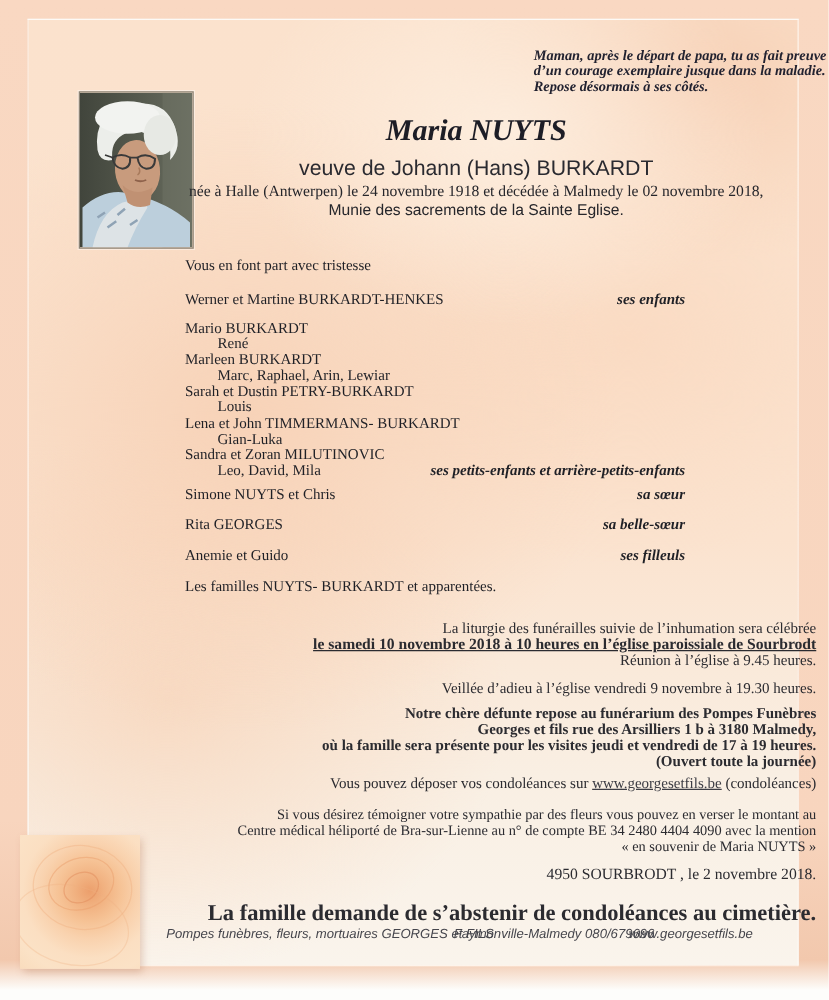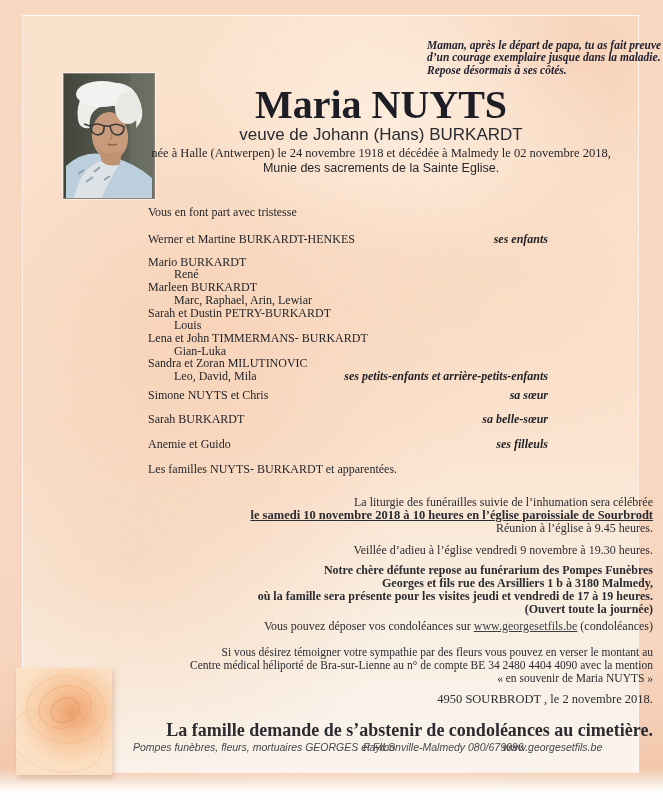--- a/index.html
+++ b/index.html
@@ -13,21 +13,21 @@
       radial-gradient(ellipse 430px 360px at 28% 42%, rgba(246,205,176,.75) 0%, rgba(246,205,176,0) 70%),
       radial-gradient(ellipse 320px 250px at 78% 34%, rgba(250,217,192,.8) 0%, rgba(250,217,192,0) 72%),
       radial-gradient(ellipse 380px 300px at 18% 72%, rgba(247,211,184,.7) 0%, rgba(247,211,184,0) 72%),
       radial-gradient(ellipse 280px 200px at 88% 6%, rgba(246,205,177,.8) 0%, rgba(246,205,177,0) 75%),
       linear-gradient(180deg,#fbe2cd 0%,#fbe3cf 55%,#f9efe3 80%,#faf4ec 100%);}
   
   .quote{position:absolute;left:358px;top:23px;width:250px;
     font-style:italic;font-weight:bold;font-size:11.5px;line-height:12.4px;color:#222230;}
   .quote .tline{white-space:nowrap;margin-left:46px;}
   .header{position:absolute;left:100px;top:72px;width:516px;text-align:center;}
-  .name{font-size:40px;line-height:34px;font-weight:bold;color:#1d1d26;}
+  .name{font-size:24px;line-height:34px;font-weight:bold;font-style:italic;color:#1d1d26;}
   .widow{font-family:"Liberation Sans",sans-serif;font-size:17px;line-height:20px;margin-top:3px;color:#2a2a30;}
   .birth{font-size:12.5px;line-height:15px;margin-top:1px;white-space:nowrap;}
   .sacraments{font-family:"Liberation Sans",sans-serif;font-size:12.5px;line-height:15px;}
   
   .photo{position:absolute;left:40px;top:57px;width:90px;height:124px;border:1px solid #8d8578;
     box-shadow:0 0 0 1px rgba(255,255,255,.4);overflow:hidden;}
   
   .family{position:absolute;left:125px;top:190px;width:400px;font-size:12px;color:#1f2026;}
   .intro{line-height:13px;margin-bottom:14px;}
   .frow{display:flex;justify-content:space-between;align-items:baseline;line-height:12.7px;}
@@ -152,21 +152,21 @@
           </div>
           <div class="frow">
             <span class="ftext find">Leo, David, Mila</span>
             <span class="flabel">ses petits-enfants et arrière-petits-enfants</span>
           </div>
           <div class="frow" style="margin-top: 6px;">
             <span class="ftext">Simone NUYTS et Chris</span>
             <span class="flabel">sa sœur</span>
           </div>
           <div class="frow" style="margin-top: 12px;">
-            <span class="ftext">Sarah BURKARDT</span>
+            <span class="ftext">Rita GEORGES</span>
             <span class="flabel">sa belle-sœur</span>
           </div>
           <div class="frow" style="margin-top: 12px;">
             <span class="ftext">Anemie et Guido</span>
             <span class="flabel">ses  filleuls</span>
           </div>
         </div>
       <div class="closing">Les familles NUYTS- BURKARDT et apparentées.</div>
     </div>
 

